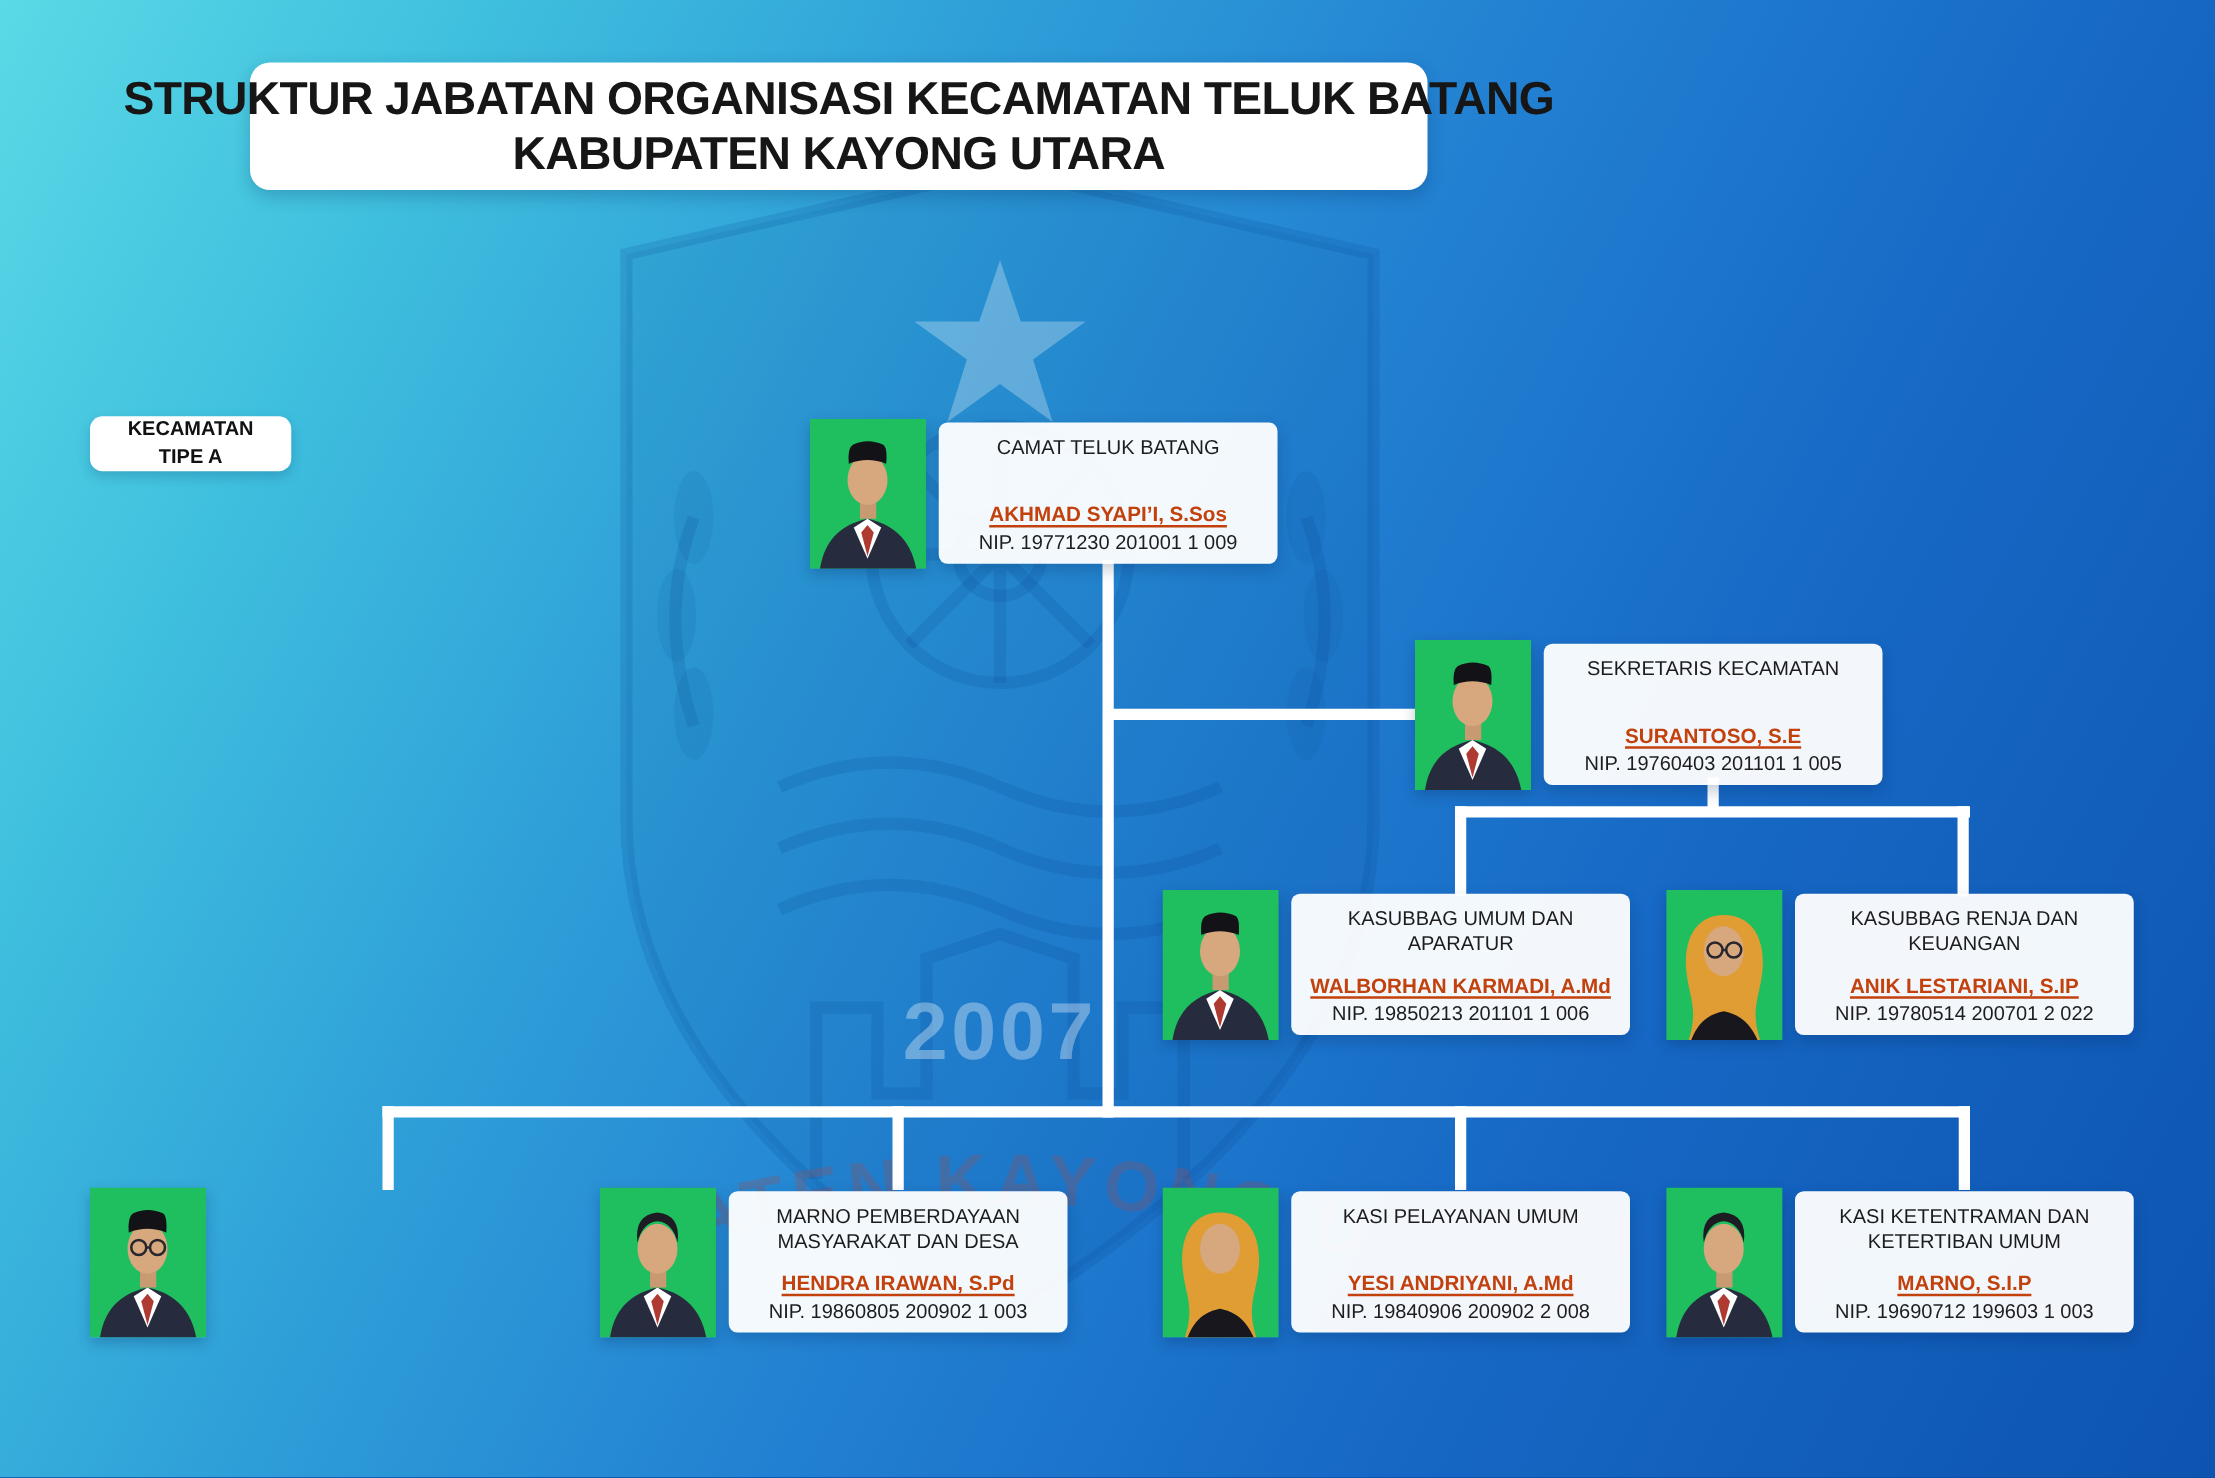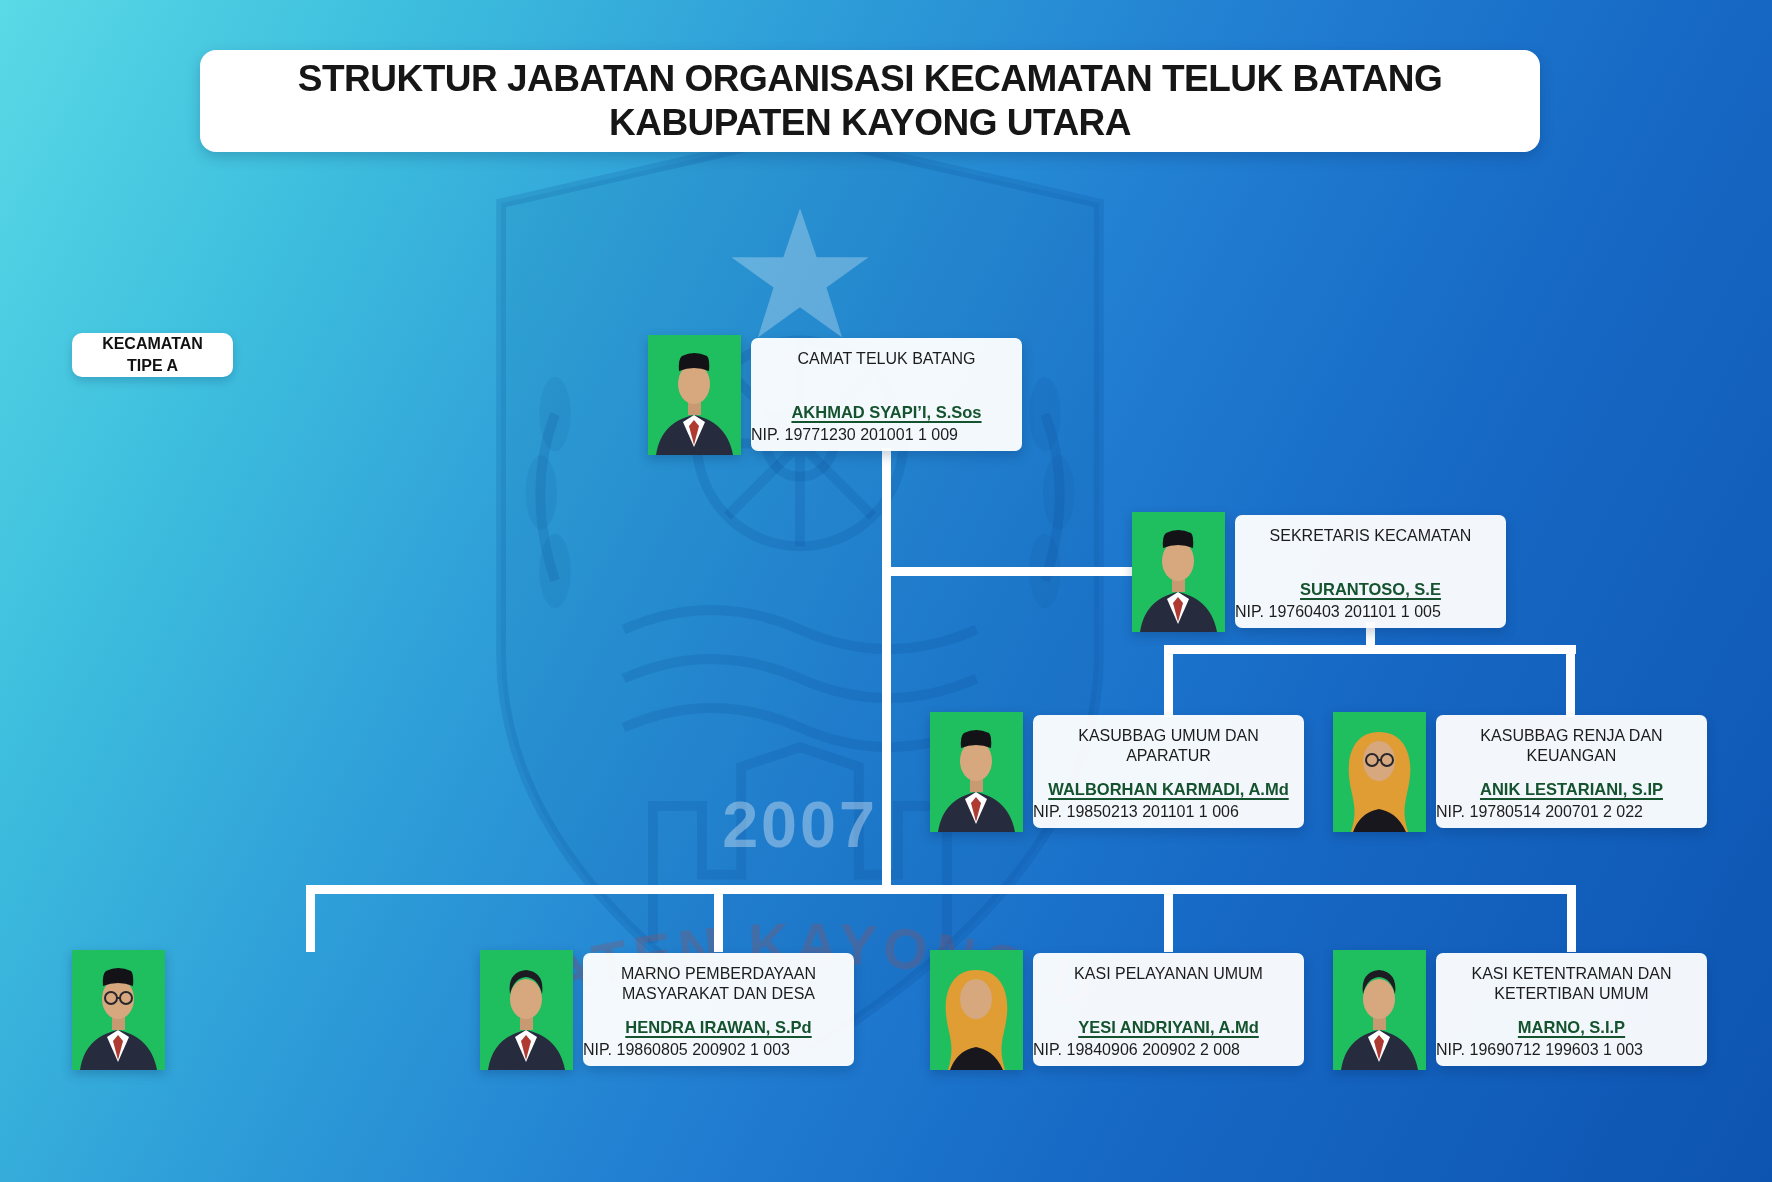--- a/index.html
+++ b/index.html
@@ -10,21 +10,21 @@
   }
   
   .watermark{position:absolute;left:380px;top:120px;width:840px;height:980px;pointer-events:none;}
   .wm-line{fill:none;stroke:rgba(8,70,140,0.16);stroke-width:10;}
   .wm-fill{fill:rgba(10,80,150,0.10);}
   .wm-white{fill:rgba(255,255,255,0.28);}
   .wm-arc{fill:rgba(150,80,90,0.30);font-weight:bold;letter-spacing:6px;font-size:58px;font-family:"Liberation Sans",sans-serif;}
   .wm-year{fill:rgba(255,255,255,0.34);font-weight:bold;font-size:66px;letter-spacing:3px;font-family:"Liberation Sans",sans-serif;}
   
   .title-box{
-    position:absolute;left:200px;top:50px;width:1340px;height:102px;background:#ffffff;
+    position:absolute;left:200px;top:50px;width:942px;height:102px;background:#ffffff;
     border-radius:16px;display:flex;flex-direction:column;align-items:center;justify-content:center;
     box-shadow:0 5px 14px rgba(0,30,80,.22);
   }
   .title-box .tline{font-size:37px;font-weight:bold;color:#161616;line-height:1.18;letter-spacing:-0.5px;white-space:nowrap;}
   
   .badge{
     position:absolute;left:72px;top:333px;width:161px;height:44px;background:#ffffff;border-radius:10px;
     display:flex;flex-direction:column;align-items:center;justify-content:center;
     box-shadow:0 4px 10px rgba(0,30,80,.20);
   }
@@ -57,25 +57,25 @@
   .card{
     position:absolute;left:103px;top:3px;width:271px;height:113px;background:rgba(255,255,255,0.95);
     border-radius:7px;box-shadow:0 5px 12px rgba(0,30,80,.22);
   }
   .card .role{
     position:absolute;top:11px;left:50%;transform:translateX(-50%);width:214px;
     text-align:center;font-size:16px;line-height:1.22;color:#1c1c1c;
   }
   .card .name{
     position:absolute;bottom:29px;left:0;right:0;text-align:center;
-    font-size:16.5px;font-weight:bold;color:#14532d;white-space:nowrap;
+    font-size:16.5px;font-weight:bold;color:#c2410c;white-space:nowrap;
     text-decoration:underline;text-decoration-thickness:2px;text-underline-offset:3px;
   }
   .card .nip{
-    position:absolute;bottom:7px;left:0;right:0;
+    position:absolute;bottom:7px;left:0;right:0;text-align:center;
     font-size:16px;color:#1d1d1d;white-space:nowrap;
   }
   
   .pbg{fill:#1fbe5f;}
   .suit{fill:#272b3e;} .shirt{fill:#ffffff;} .tie{fill:#ae3a32;} .neck{fill:#c89a71;}
   .head{fill:#d7a77d;} .peci{fill:#121217;} .hair{fill:#1c1c22;}
   .hijab{fill:#df9d33;} .blazer{fill:#17171d;}
   .glasses circle{fill:none;stroke:#26262c;stroke-width:2;}
   .glasses line{stroke:#26262c;stroke-width:2;}
   .male-g,.female-g,.peci,.hair,.glasses{display:none;}

